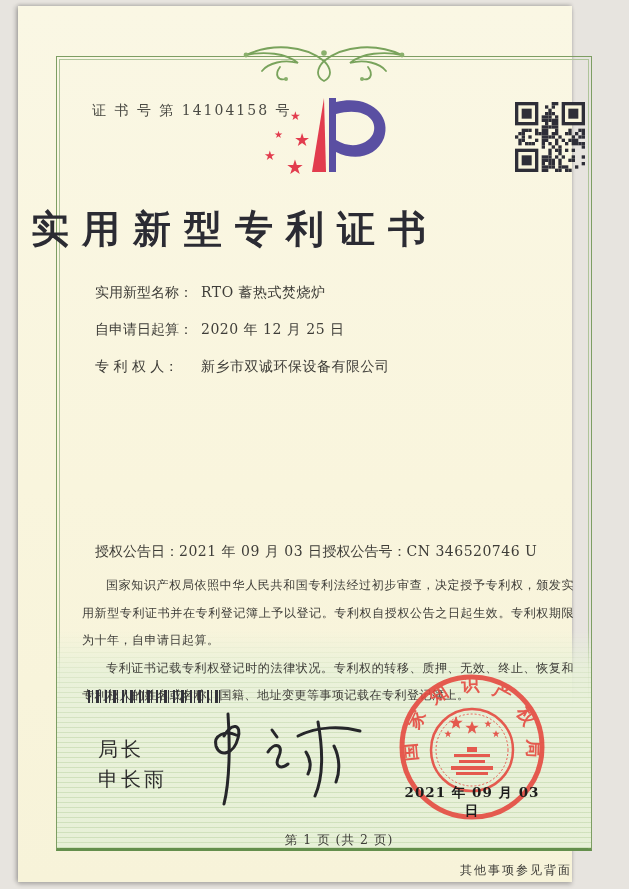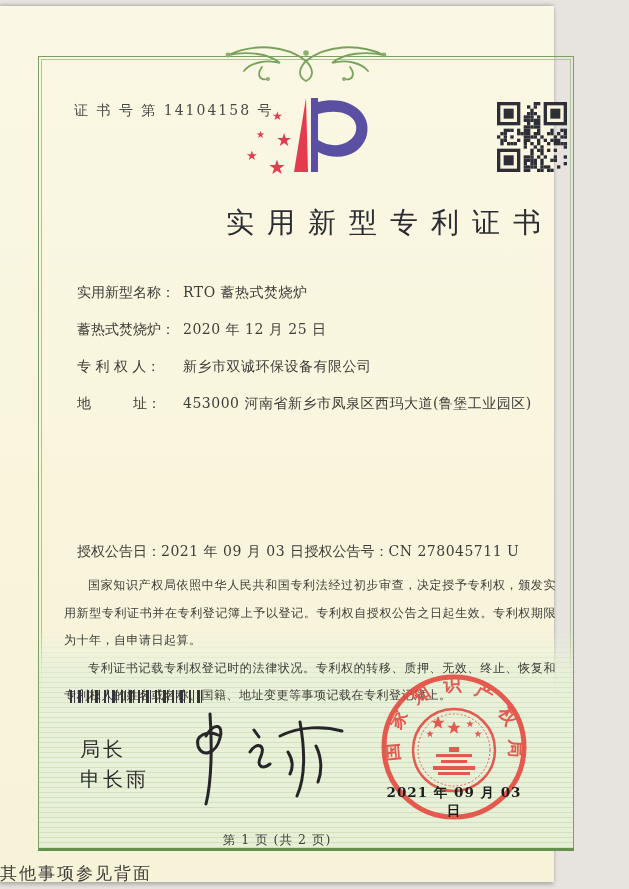--- a/index.html
+++ b/index.html
@@ -3,21 +3,21 @@
 <meta charset="utf-8">
 <style>
   html,body{margin:0;padding:0;}
   body{
     width:629px;height:889px;overflow:hidden;
     background:#e7e4df;
     font-family:"DejaVu Serif","Liberation Serif",serif;
     position:relative;
   }
   .paper{
-    position:absolute;left:0;top:6px;width:554px;height:876px;
+    position:absolute;left:18px;top:6px;width:554px;height:876px;
     background:linear-gradient(180deg,#faf7e4 0%,#f9f5dd 55%,#f7f3d9 100%);
     box-shadow:-3px 0 4px rgba(0,0,0,.15),0 -2px 3px rgba(0,0,0,.12),0 3px 4px rgba(0,0,0,.18);
   }
   
   .frame{
     position:absolute;left:38px;top:50px;width:536px;height:795px;
     border:1px solid #7d9e63;
     border-bottom:3px solid #648f4c;
     box-sizing:border-box;
   }
@@ -42,21 +42,21 @@
   .corner-orn.right{right:-2px;transform:scaleX(-1);}
   
   .cert-no{
     position:absolute;left:74px;top:96px;
     font-size:14px;color:#4a4a44;letter-spacing:2px;
   }
   .logo{position:absolute;left:228px;top:88px;}
   .qr{position:absolute;left:497px;top:96px;width:70px;height:70px;}
   .title{
     position:absolute;left:0;top:198px;width:100%;
-    text-align:right;font-size:28px;font-weight:400;color:#2b2b33;
+    text-align:left;font-size:38px;font-weight:700;color:#2b2b33;
     letter-spacing:13px;text-indent:13px;
   }
   
   .fields{position:absolute;left:77px;top:278px;width:470px;font-size:14px;color:#3e3d38;}
   .frow{height:37px;white-space:nowrap;}
   .lbl{display:inline-block;width:106px;white-space:pre;}
   .val{letter-spacing:.5px;}
   .grant-row{position:absolute;left:77px;top:537px;width:480px;font-size:14px;color:#3e3d38;white-space:nowrap;}
   .grant-no{}
   
@@ -81,25 +81,25 @@
     font-size:20px;color:#2f2f2f;letter-spacing:3px;line-height:30px;
   }
   .signature{position:absolute;left:176px;top:698px;}
   .seal{position:absolute;left:378px;top:664px;}
   .seal-date{
     position:absolute;left:378px;top:778px;width:152px;text-align:center;
     font-size:13.5px;font-weight:700;color:#1c1c1c;letter-spacing:1px;
   }
   .page-no{
     position:absolute;left:0;top:826px;width:100%;text-align:center;
-    font-size:12.5px;color:#3e3d38;letter-spacing:1px;
+    font-size:12.5px;color:#3e3d38;letter-spacing:1px;padding-left:44px;
   }
   .back-note{
-    position:absolute;left:0;top:856px;width:100%;text-align:left;
-    font-size:17px;color:#3e3d38;letter-spacing:2px;
+    position:absolute;left:0;top:856px;width:100%;text-align:right;
+    font-size:12px;color:#3e3d38;letter-spacing:2px;
   }
 </style>
 </head>
 <body>
 
 <div class="paper">
 
   <div class="frame">
     <div class="frame-inner"></div>
 
@@ -303,32 +303,29 @@
       </g>
   </svg>
 
   <div class="title">实用新型专利证书</div>
 
   <div class="fields">
     <div class="frow">
       <span class="lbl">实用新型名称：</span><span class="val">RTO 蓄热式焚烧炉</span>
     </div>
     <div class="frow">
-      <span class="lbl">蓄热式焚烧炉：</span><span class="val">2020 年 12 月 25 日</span>
+      <span class="lbl">自申请日起算：</span><span class="val">2020 年 12 月 25 日</span>
     </div>
     <div class="frow">
       <span class="lbl">专 利 权 人：</span><span class="val">新乡市双诚环保设备有限公司</span>
     </div>
-    <div class="frow">
-      <span class="lbl">地　　　址：</span><span class="val">453000 河南省新乡市凤泉区西玛大道(鲁堡工业园区)</span>
-    </div>
   </div>
 
   <div class="grant-row">
-    <span>授权公告日：</span><span class="val">2021 年 09 月 03 日</span><span class="grant-no">授权公告号：</span><span class="val">CN 278045711 U</span>
+    <span>授权公告日：</span><span class="val">2021 年 09 月 03 日</span><span class="grant-no">授权公告号：</span><span class="val">CN 346520746 U</span>
   </div>
 
   <div class="paras">
     <p>国家知识产权局依照中华人民共和国专利法经过初步审查，决定授予专利权，颁发实用新型专利证书并在专利登记簿上予以登记。专利权自授权公告之日起生效。专利权期限为十年，自申请日起算。</p>
     <p>专利证书记载专利权登记时的法律状况。专利权的转移、质押、无效、终止、恢复和专利权人的姓名或名称、国籍、地址变更等事项记载在专利登记簿上。</p>
   </div>
 
   <div class="barcode"></div>
 
   <div class="signer">

